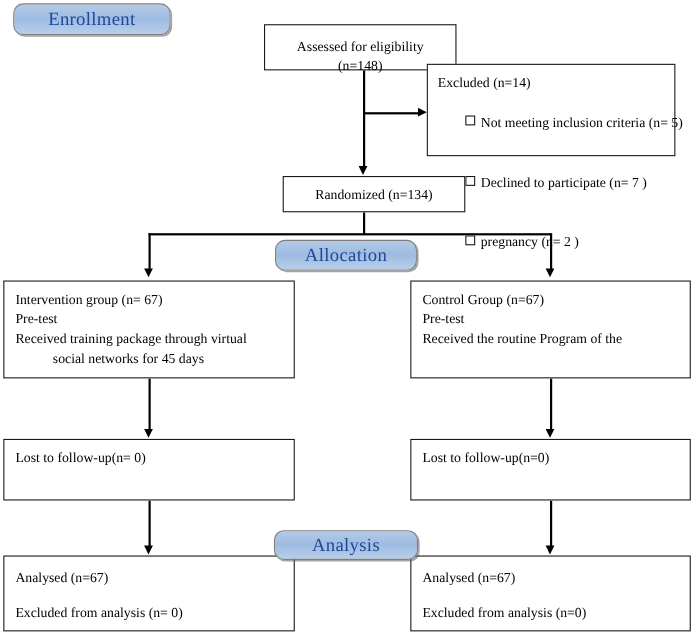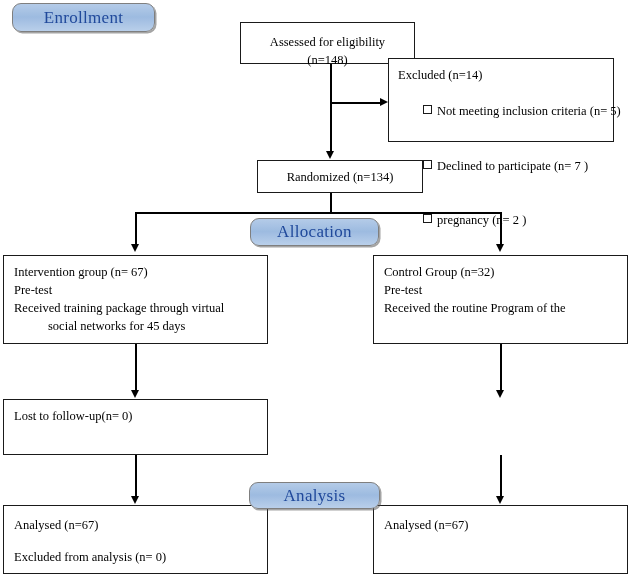--- a/index.html
+++ b/index.html
@@ -154,43 +154,49 @@
     <div class="pad">
       <div class="line-txt">Intervention group (n= 67)</div>
       <div class="line-txt">Pre-test</div>
       <div class="line-txt">Received training package through virtual</div>
       <div class="line-txt indent">social networks for 45 days</div>
     </div>
   </div>
 
   <div class="box" style="left:373px; top:255px; width:255px; height:89px;">
     <div class="pad">
-      <div class="line-txt">Control Group (n=32)</div>
+      <div class="line-txt">Control Group (n=67)</div>
       <div class="line-txt">Pre-test</div>
       <div class="line-txt">Received the routine Program of the</div>
     </div>
   </div>
 
   <div class="box" style="left:3px; top:399px; width:265px; height:56px;font-family:Liberation Serif, serif;">
     <div class="pad">
       <span>Lost to follow-up(n= 0)</span>
     </div>
   </div>
 
+  <div class="box" style="left:373px; top:399px; width:255px; height:56px;">
+    <div class="pad">
+      <span>Lost to follow-up(n=0)</span>
+    </div>
+  </div>
 
   <div class="box" style="left:3px; top:505px; width:265px; height:69px;">
     <div class="pad" style="padding-top:10px;">
       <div class="line-txt">Analysed (n=67)</div>
       <div class="line-txt gap-line">Excluded from analysis (n= 0)</div>
     </div>
   </div>
 
   <div class="box" style="left:373px; top:505px; width:255px; height:69px;">
     <div class="pad" style="padding-top:10px;">
       <div class="line-txt">Analysed (n=67)</div>
+      <div class="line-txt gap-line">Excluded from analysis (n=0)</div>
     </div>
   </div>
 
   <div class="conn vline" style="left:330px; top:47px; height:105px;"></div>
   <div class="arrow-down" style="left:326px; top:151px;"></div>
 
   <div class="conn hline" style="left:331px; top:102px; width:50px;"></div>
   <div class="arrow-right" style="left:380px; top:98px;"></div>
 
   <div class="conn vline" style="left:330px; top:193px; height:20px;"></div>

